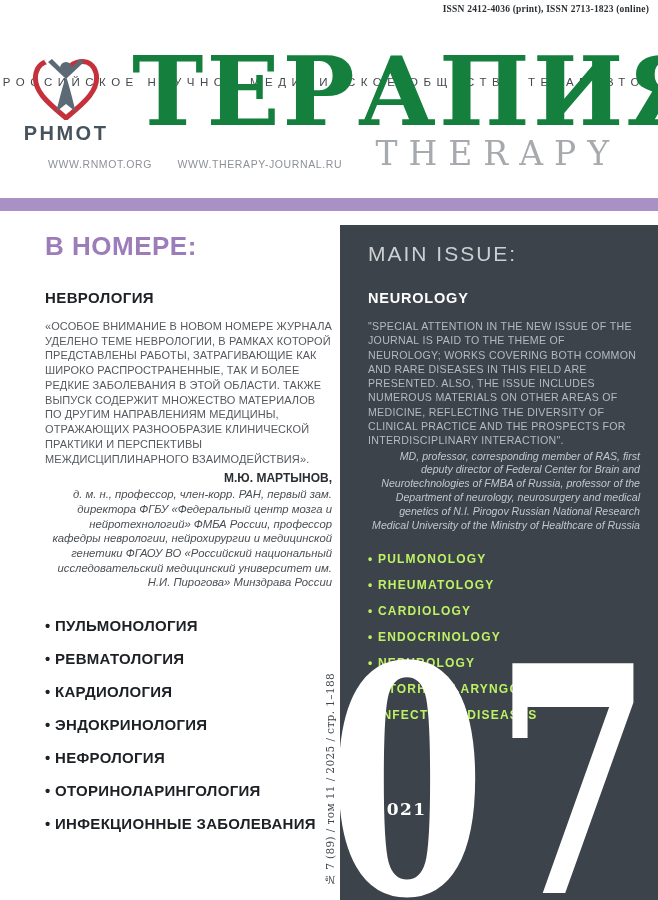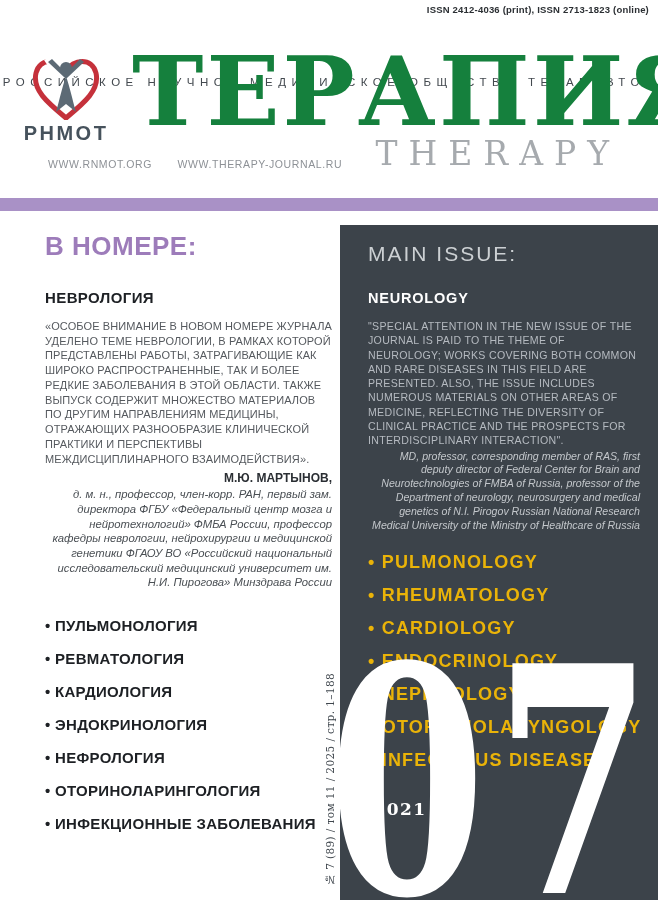--- a/index.html
+++ b/index.html
@@ -6,21 +6,21 @@
   html,body { background:#e9e9e9; }
   .page {
     position:relative; width:658px; height:900px;
     background:#ffffff; overflow:hidden;
     font-family:"Liberation Sans", sans-serif;
     margin:0 auto;
   }
   
   .issn {
     position:absolute; top:4px; right:9px;
-    font-size:9.5px; font-weight:bold; color:#2b2f33; letter-spacing:0.2px;
+    font-size:9.5px; font-weight:bold; color:#2b2f33; letter-spacing:0.2px;font-family:Liberation Serif, serif;
   }
   .society {
     position:absolute; top:28px; left:0; right:0;
     text-align:right; font-size:11.5px; color:#43494f;
     letter-spacing:5.5px; font-weight:500; white-space:nowrap;margin-top:48px;
   }
   .logo {
     position:absolute; top:56px; left:20px; width:92px; text-align:center;
   }
   .logo svg { display:block; margin:0 auto; }
@@ -79,21 +79,21 @@
     margin-top:13px; font-size:10.6px; line-height:1.35; color:#b5bac0;
     letter-spacing:0.3px; max-width:282px;
   }
   .panel-author { margin-top:4px; text-align:right; font-size:11.5px; font-weight:bold; color:#ffffff; max-width:282px; }
   .panel-bio {
     margin-top:2px; text-align:right; font-style:italic;
     font-size:10.6px; line-height:1.3; color:#c3c7cb; max-width:282px;
   }
   .panel-list { margin-top:20px; list-style:none; }
   .panel-list li {
-    font-size:18px; font-weight:bold; color:#eab308; letter-spacing:1.2px;
+    font-size:12px; font-weight:bold; color:#bef264; letter-spacing:1.2px;
     margin-bottom:12px;
   }
   .panel-list li::before { content:"\2022\00a0"; }
   
   .big-digits {
     position:absolute; left:-12px; top:400px;
     font-family:"DejaVu Serif", serif; font-weight:bold;
     font-size:315px; line-height:1; color:#ffffff;
     letter-spacing:12px; white-space:nowrap;
     transform:scaleX(0.72); transform-origin:left top;

